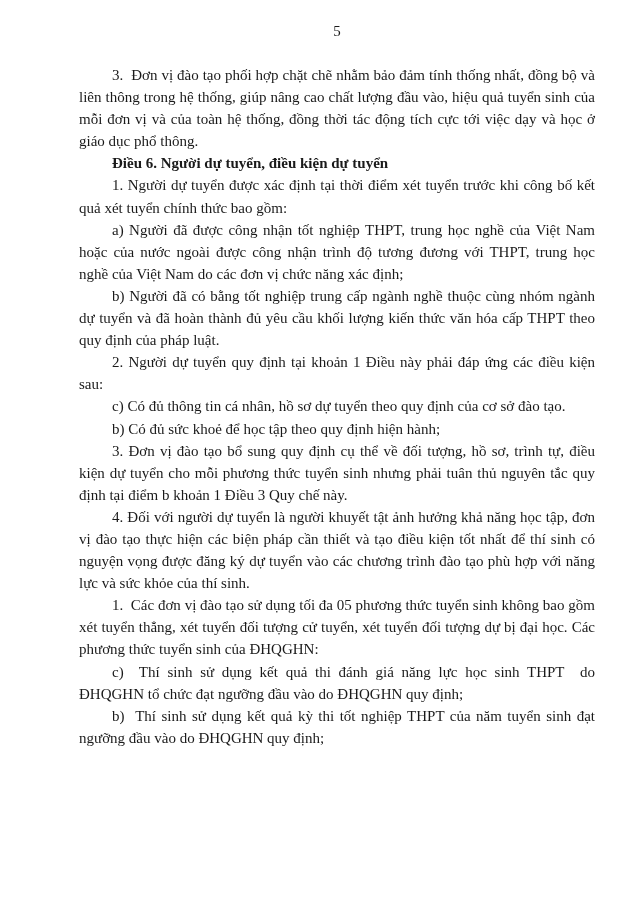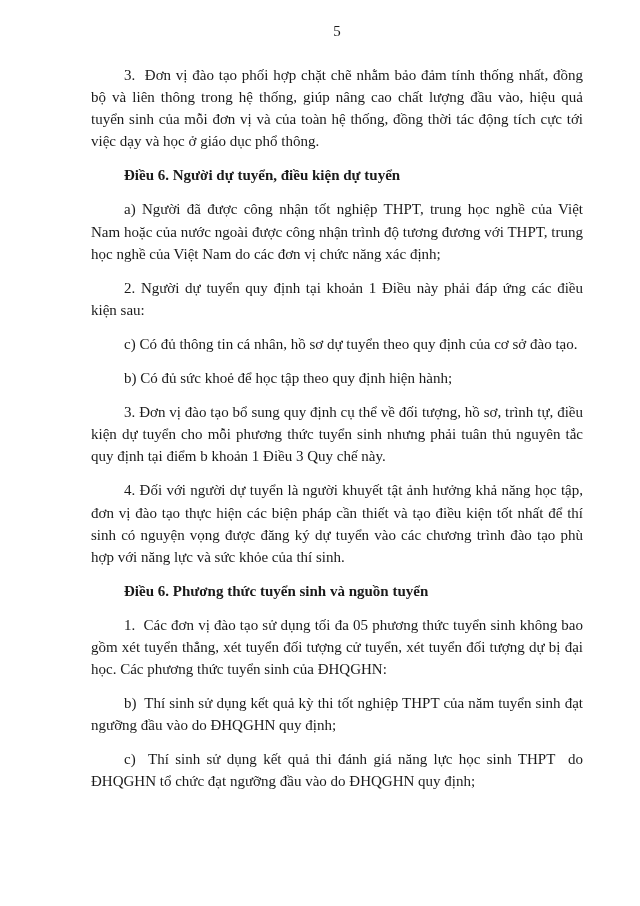--- a/index.html
+++ b/index.html
@@ -21,21 +21,21 @@
   .content {
     padding-left: 79px;
     padding-right: 45px;
   }
   .page-number {
     margin-top: 20px;
     text-align: center;
     line-height: 22px;
   }
   .body-text {
-    margin: 12px;
+    margin: 0;
     text-align: justify;
     text-indent: 33px;
   }
   .content-block {
     margin-top: 22px;
   }
   .heading {
     font-weight: bold;
   }
   em {
@@ -47,38 +47,39 @@
 
 <div class="page">
   <div class="content">
     <div class="page-number">5</div>
 
     <div class="content-block">
       <p class="body-text">3.&nbsp; Đơn vị đào tạo phối hợp chặt chẽ nhằm bảo đảm tính thống nhất, đồng bộ và liên thông trong hệ thống, giúp nâng cao chất lượng đầu vào, hiệu quả tuyển sinh của mỗi đơn vị và của toàn hệ thống, đồng thời tác động tích cực tới việc dạy và học ở giáo dục phổ thông.</p>
 
       <p class="body-text heading">Điều 6. Người dự tuyển, điều kiện dự tuyển</p>
 
+      <p class="body-text">1. Người dự tuyển được xác định tại thời điểm xét tuyển trước khi công bố kết quả xét tuyển chính thức bao gồm:</p>
 
       <p class="body-text">a) Người đã được công nhận tốt nghiệp THPT, trung học nghề của Việt Nam hoặc của nước ngoài được công nhận trình độ tương đương với THPT, trung học nghề của Việt Nam do các đơn vị chức năng xác định;</p>
 
+      <p class="body-text">b) Người đã có bằng tốt nghiệp trung cấp ngành nghề thuộc cùng nhóm ngành dự tuyển và đã hoàn thành đủ yêu cầu khối lượng kiến thức văn hóa cấp THPT theo quy định của pháp luật.</p>
 
       <p class="body-text">2. Người dự tuyển quy định tại khoản 1 Điều này phải đáp ứng các điều kiện sau:</p>
 
 
       <p class="body-text">c) Có đủ thông tin cá nhân, hồ sơ dự tuyển theo quy định của cơ sở đào tạo.</p>
 
       <p class="body-text">b) Có đủ sức khoẻ để học tập theo quy định hiện hành;</p>
 
       <p class="body-text">3. Đơn vị đào tạo bổ sung quy định cụ thể về đối tượng, hồ sơ, trình tự, điều kiện dự tuyển cho mỗi phương thức tuyển sinh nhưng phải tuân thủ nguyên tắc quy định tại điểm b khoản 1 Điều 3 Quy chế này.</p>
 
       <p class="body-text">4. Đối với người dự tuyển là người khuyết tật ảnh hưởng khả năng học tập, đơn vị đào tạo thực hiện các biện pháp cần thiết và tạo điều kiện tốt nhất để thí sinh có nguyện vọng được đăng ký dự tuyển vào các chương trình đào tạo phù hợp với năng lực và sức khỏe của thí sinh.</p>
 
-      <p class="body-text heading">Điều 6. Phương thức tuyển sinh và nguồn tuyển</p>
 
       <p class="body-text">1.&nbsp; Các đơn vị đào tạo sử dụng tối đa 05 phương thức tuyển sinh không bao gồm xét tuyển thẳng, xét tuyển đối tượng cử tuyển, xét tuyển đối tượng dự bị đại học. Các phương thức tuyển sinh của ĐHQGHN:</p>
 
 
+      <p class="body-text">c)&nbsp; Thí sinh sử dụng kết quả thi đánh giá năng lực học sinh THPT&nbsp; do ĐHQGHN tổ chức đạt ngưỡng đầu vào do ĐHQGHN quy định;</p>
+
       <p class="body-text">b)&nbsp; Thí sinh sử dụng kết quả kỳ thi tốt nghiệp THPT của năm tuyển sinh đạt ngưỡng đầu vào do ĐHQGHN quy định;</p>
-
-      <p class="body-text">c)&nbsp; Thí sinh sử dụng kết quả thi đánh giá năng lực học sinh THPT&nbsp; do ĐHQGHN tổ chức đạt ngưỡng đầu vào do ĐHQGHN quy định;</p>
     </div>
   </div>
 </div>
 
 </body></html>

